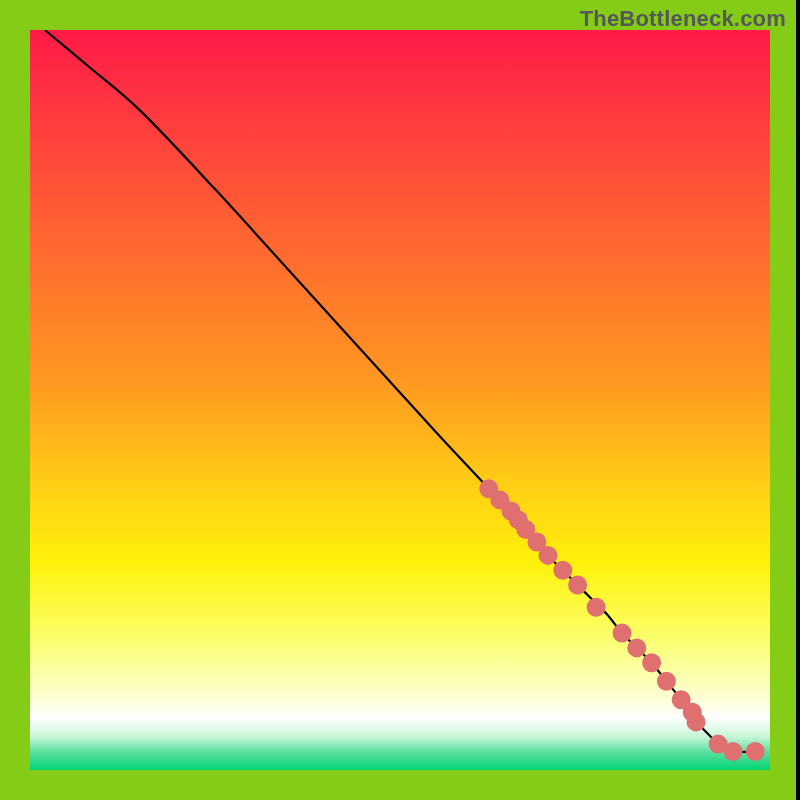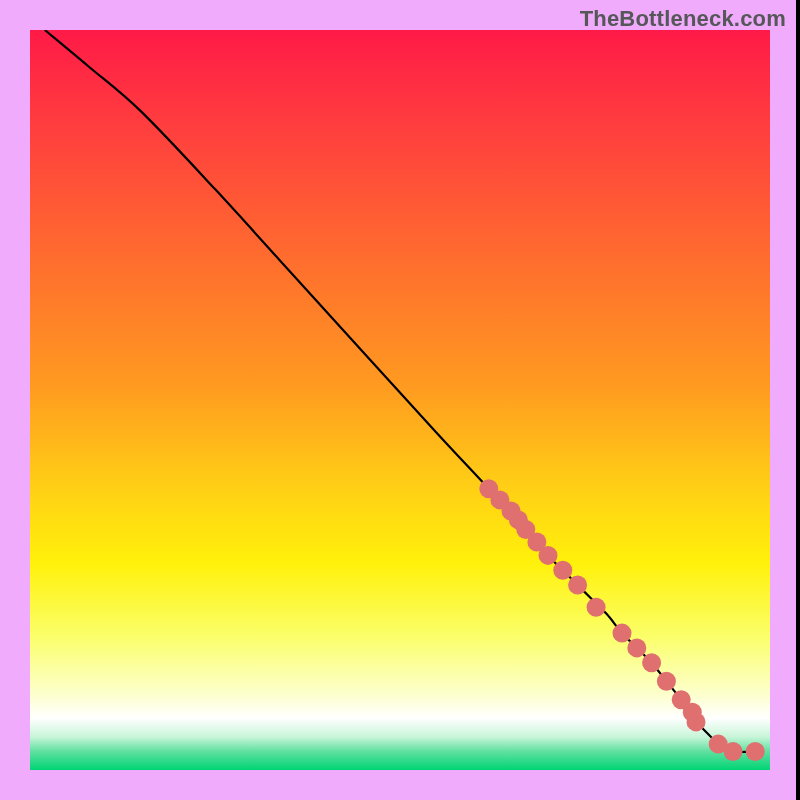--- a/index.html
+++ b/index.html
@@ -7,21 +7,21 @@
     padding: 0;
     width: 800px;
     height: 800px;
     background: #000;
     overflow: hidden;
   }
   .wrap {
     position: relative;
     width: 796px;
     height: 800px;
-    background: #f0abfc;
+    background: #84cc16;
   }
   .plot {
     position: absolute;
     left: 30px;
     top: 30px;
     width: 740px;
     height: 740px;
   }
   .watermark {
     position: absolute;

